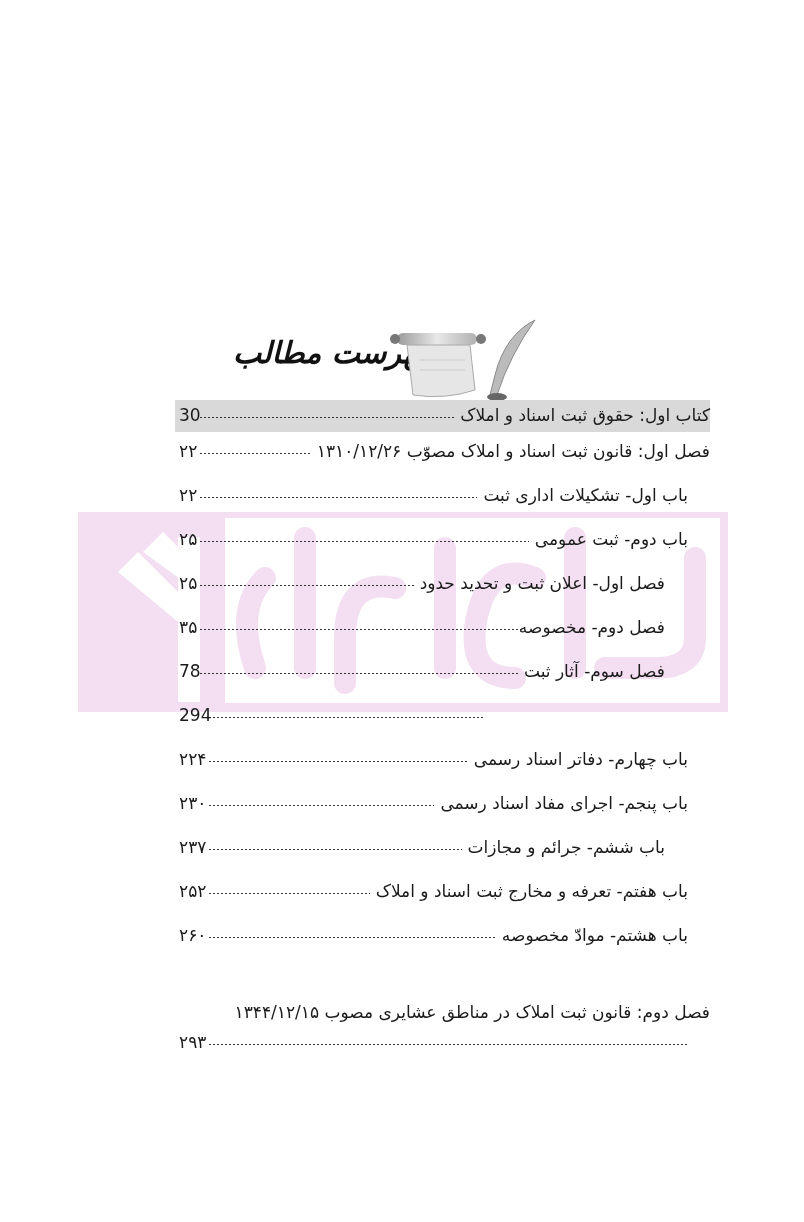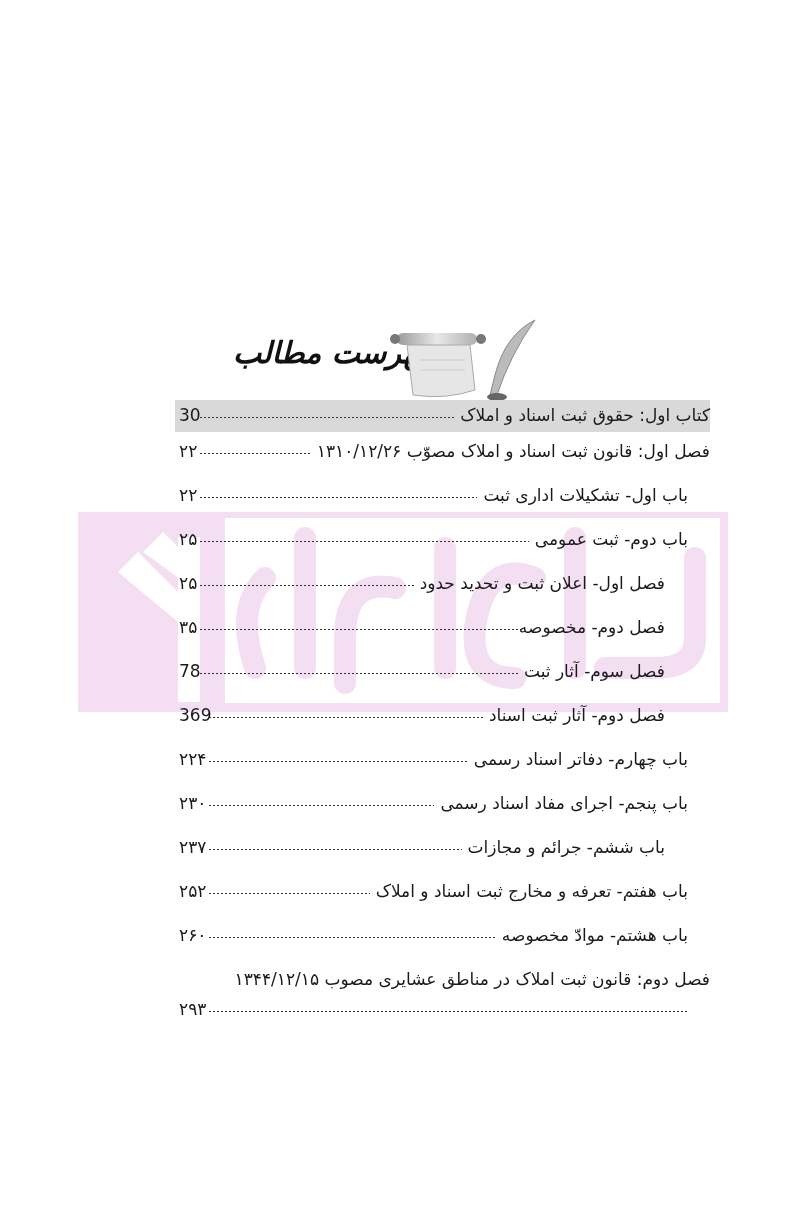--- a/index.html
+++ b/index.html
@@ -113,23 +113,22 @@
       <span class="label">فصل دوم- مخصوصه</span>
       <span class="dots" style="left: 24.2656px; width: 326.078px;"></span>
       <span class="page">۳۵</span>
     </div>
     <div class="row indent2">
       <span class="label">فصل سوم- آثار ثبت</span>
       <span class="dots" style="left: 24.2656px; width: 318.688px;"></span>
       <span class="page">78</span>
     </div>
     <div class="row indent2">
-      <span class="label">فصل دوم- آثار ثبت اسناد</span>
       <span class="dots" style="left: 33.4062px; width: 274.547px;"></span>
-      <span class="page">369</span>
+      <span class="page">294</span>
     </div>
     <div class="row indent1">
       <span class="label">باب چهارم- دفاتر اسناد رسمی</span>
       <span class="dots" style="left: 33.4062px; width: 259.375px;"></span>
       <span class="page">۲۲۴</span>
     </div>
     <div class="row indent1">
       <span class="label">باب پنجم- اجرای مفاد اسناد رسمی</span>
       <span class="dots" style="left: 33.4062px; width: 225.969px;"></span>
       <span class="page">۲۳۰</span>
@@ -142,18 +141,18 @@
     <div class="row indent1">
       <span class="label">باب هفتم- تعرفه و مخارج ثبت اسناد و املاک</span>
       <span class="dots" style="left: 33.4062px; width: 161.297px;"></span>
       <span class="page">۲۵۲</span>
     </div>
     <div class="row indent1">
       <span class="label">باب هشتم- موادّ مخصوصه</span>
       <span class="dots" style="left: 33.4062px; width: 287.422px;"></span>
       <span class="page">۲۶۰</span>
     </div>
-    <div class="row" style="height: 70px;">
+    <div class="row" style="height: 70px; margin-top: 33px;">
       <span class="label">فصل دوم: قانون ثبت املاک در مناطق عشایری مصوب ۱۳۴۴/۱۲/۱۵</span>
       <span class="dots" style="top: 46px; left: 33.4062px; width: 478.594px;"></span>
       <span class="page" style="top: 30px;">۲۹۳</span>
     </div>
   </div>
 
 </body></html>

